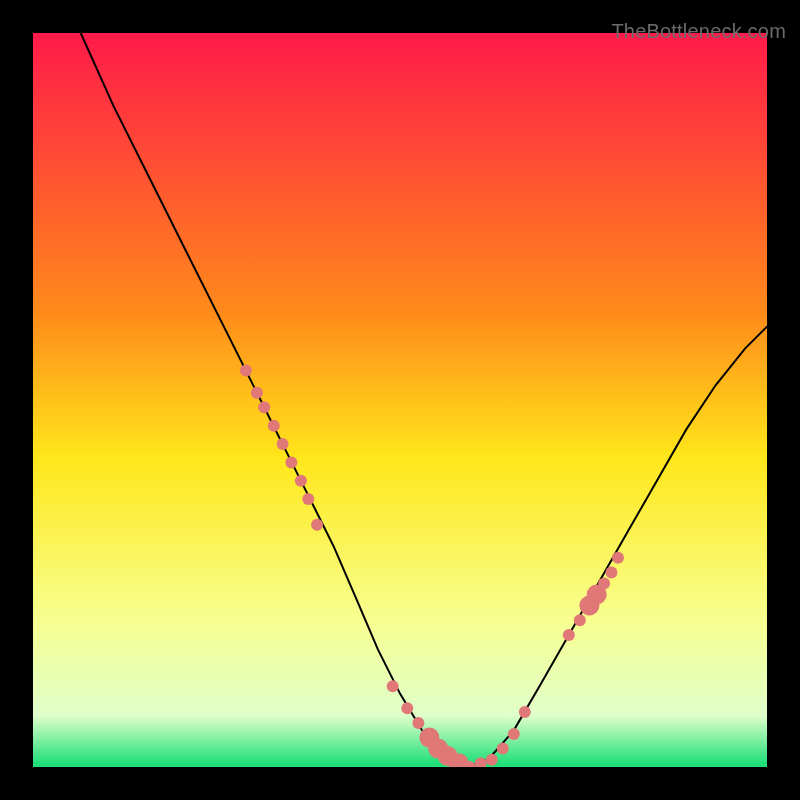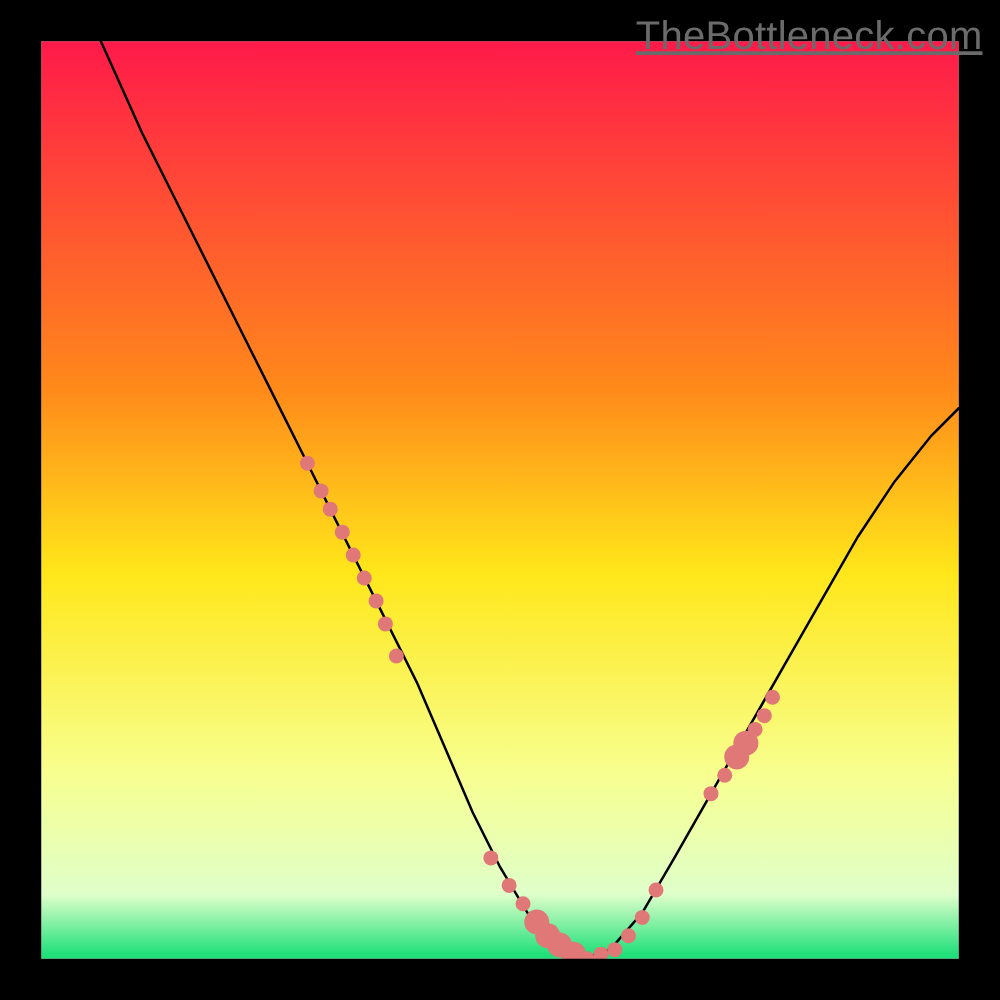--- a/index.html
+++ b/index.html
@@ -11,27 +11,26 @@
     overflow: hidden;
     font-family: Arial, Helvetica, sans-serif;
   }
   .wrap {
     width: 800px;
     height: 800px;
     position: relative;
   }
   .watermark {
     position: absolute;
-    top: 10px;
+    top: 20px;
     right: 14px;
     color: #6b6b6b;
-    font-size: 32px;
+    font-size: 20px;
     font-weight: 500;
     letter-spacing: 0.2px;
-    text-decoration: underline;
   }
   svg.chart {
     display: block;
   }
 </style>
 </head>
 <body>
 
 <div class="wrap">
   <div class="watermark">TheBottleneck.com</div>

